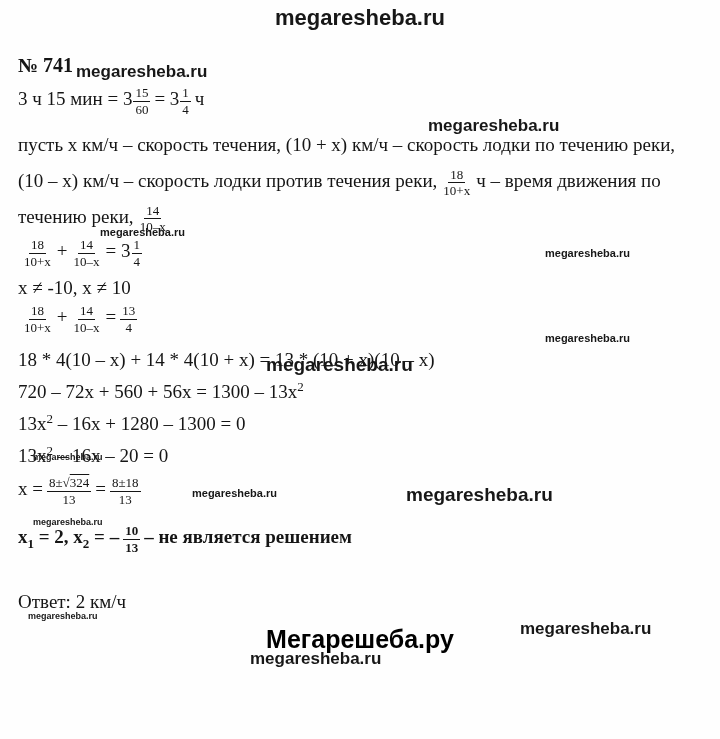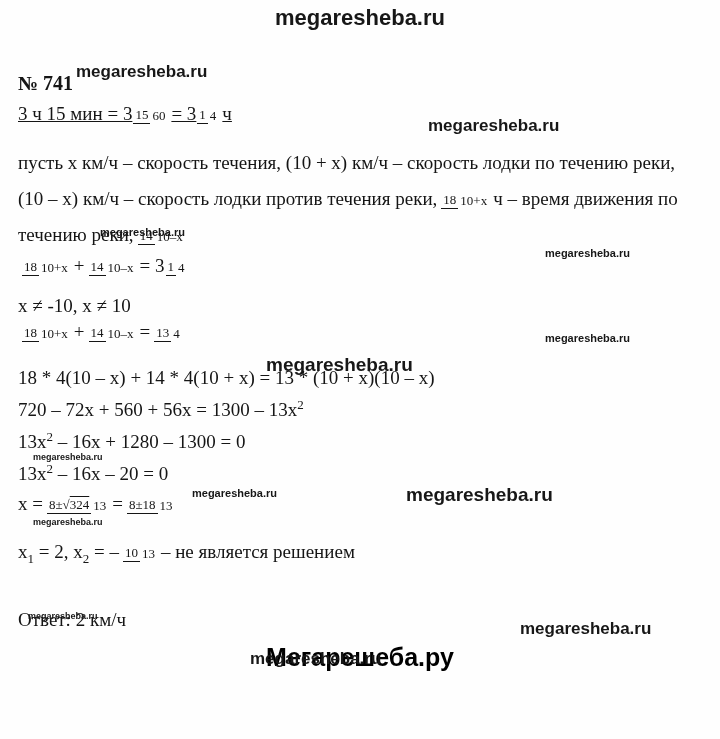--- a/index.html
+++ b/index.html
@@ -28,44 +28,44 @@
   .wm-r3    { left:545px; top:332px; font-size:11px; }
   .wm-eq2   { left:266px; top:354px; font-size:19px; }
   .wm-t1    { left:33px;  top:452px; font-size:9px;  }
   .wm-s2    { left:192px; top:487px; font-size:11px; }
   .wm-t2    { left:33px;  top:517px; font-size:9px;  }
   .wm-br    { left:406px; top:484px; font-size:19px; }
   .wm-t3    { left:28px;  top:611px; font-size:9px;  }
   .wm-r4    { left:520px; top:619px; font-size:17px; }
   .wm-c2    { left:250px; top:649px; font-size:17px; }
 
-  .content { position:relative; padding:64px 18px 0 18px; font-size:19px; z-index:1; }
+  .content { position:relative; padding:46px 18px 0 18px; font-size:19px; z-index:1; }
   .problem-number { margin-top:8px; font-weight:bold; font-size:20px; }
-  .timeline { margin-top:8px;text-decoration:underline; }
+  .timeline { margin-top:8px; }
   .para { margin-top:8px; line-height:36px; max-width:684px; }
   .eq1 { margin-top:2px; }
   .constraints { margin-top:6px; }
   .eq2 { margin-top:4px; }
   .eq3 { margin-top:12px; }
   .plain { margin-top:10px; }
   .roots { margin-top:8px; }
-  .solution { margin-top:14px; }
+  .solution { margin-top:14px;font-weight:bold; }
   .answer { margin-top:34px; }
   .footer-logo {
     margin-top:12px;
     text-align:center;
     font-family:"Liberation Sans", sans-serif;
     font-weight:bold;
     font-size:25px;
     color:#000000;
   }
 
   .frac {
     display:inline-flex;
-    flex-direction:row;
+    flex-direction:column;
     align-items:center;
     vertical-align:middle;
     font-size:13px;
     line-height:1.2;
     margin:0 4px;
     text-align:left;
   }
   .frac.tight { margin-left:1px; }
   .frac .num { border-bottom:1.3px solid #151515; padding:0 2px; }
   .frac .den { padding:0 2px; }

